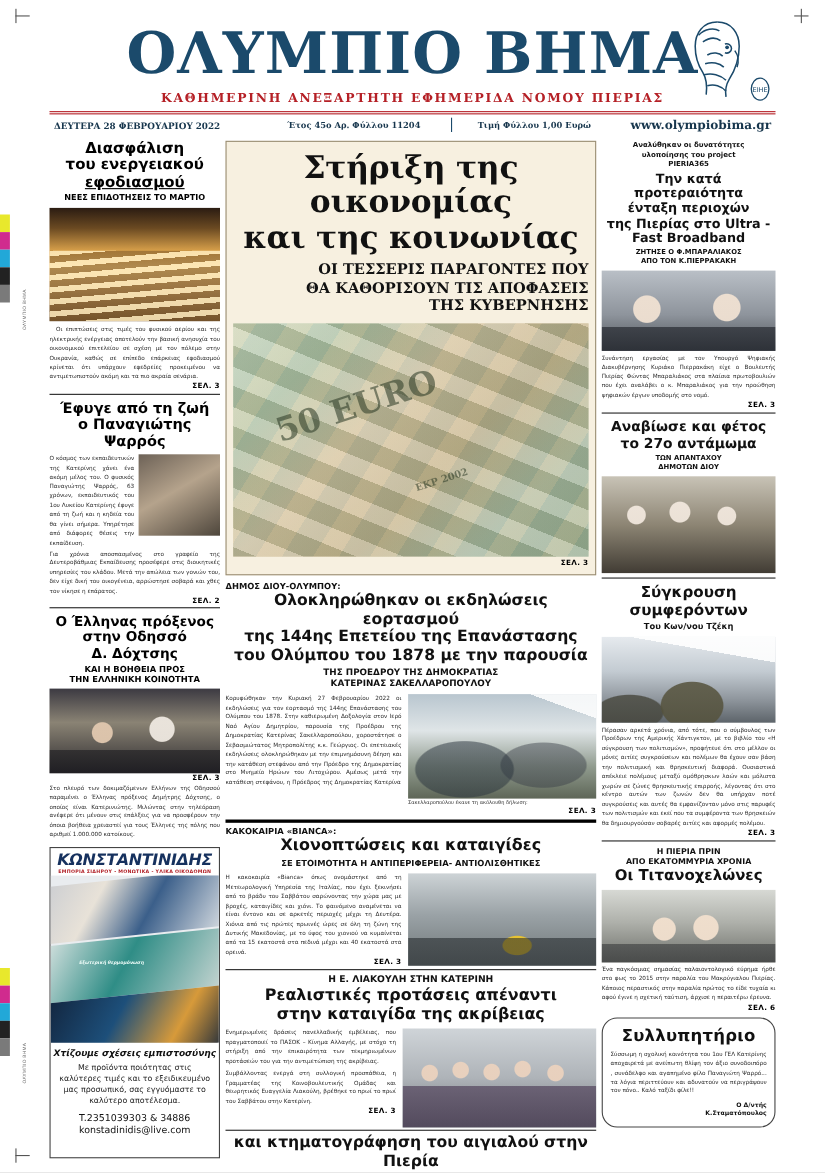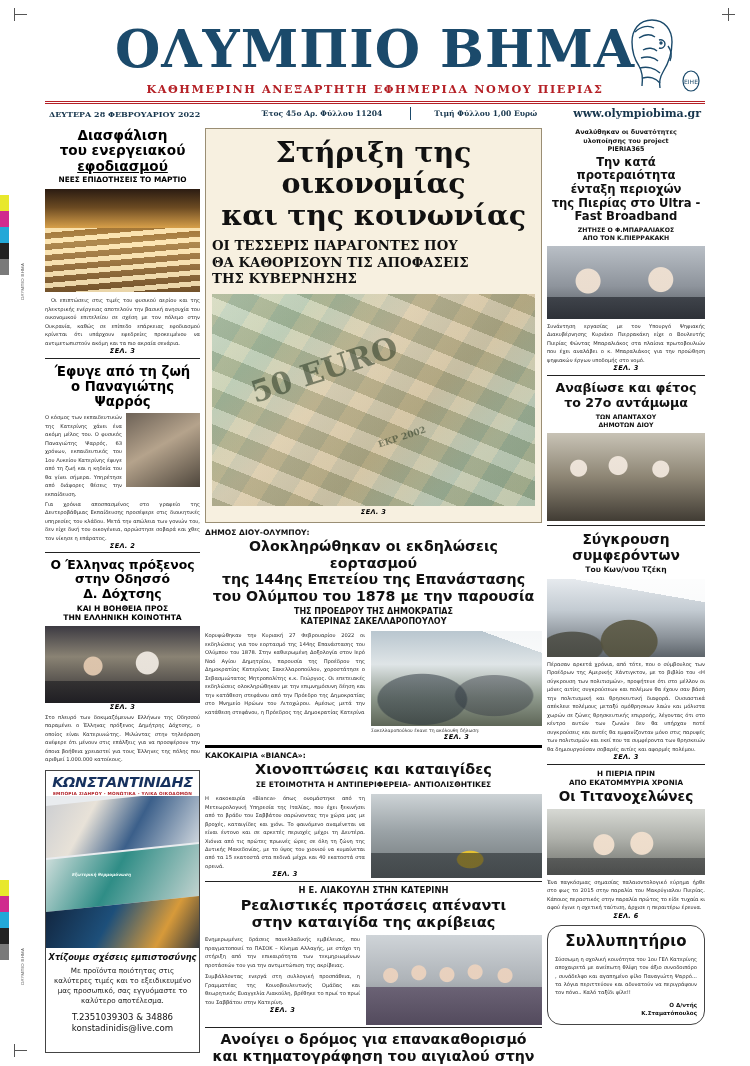--- a/index.html
+++ b/index.html
@@ -114,23 +114,22 @@
     font-size: 5.2px;
     line-height: 1.63;
     color: #2a2a2a;
     text-align: justify;
   }
   .sel {
     font-family: "DejaVu Sans", "Liberation Sans", sans-serif;
     font-weight: bold;
     font-size: 6.6px;
     color: #000;
-    text-align: center;
+    text-align: right;
     letter-spacing: .3px;
-    font-style: italic;
   }
 
   
   .photo { position: relative; overflow: hidden; background: #9aa3ab; }
 
   
   #left-col { left: 45px; top: 128px; width: 155px; }
 
   .pipes {
     background:
@@ -203,21 +202,21 @@
   .lead-h1 {
     text-align: center;
     font-family: "DejaVu Serif", "Liberation Serif", serif;
     font-weight: bold;
     font-size: 28.5px;
     line-height: 1.1;
     color: #111;
     letter-spacing: -0.2px;
   }
   .lead-h2 {
-    text-align: left;
+    text-align: right;
     font-family: "DejaVu Serif", "Liberation Serif", serif;
     font-weight: bold;
     font-size: 13.3px;
     line-height: 1.25;
     color: #111;
     margin-top: 7px;
   }
   .euro {
     height: 212px;
     background:
@@ -488,21 +487,20 @@
         <div style="width:155px;flex:none;">
           <div class="body-txt">Ενημερωμένες δράσεις πανελλαδικής εμβέλειας, που πραγματοποιεί το ΠΑΣΟΚ – Κίνημα Αλλαγής, με στόχο τη στήριξη από την επικαιρότητα των τεκμηριωμένων προτάσεών του για την αντιμετώπιση της ακρίβειας.</div>
           <div class="body-txt" style="margin-top:3px;">Συμβάλλοντας ενεργά στη συλλογική προσπάθεια, η Γραμματέας της Κοινοβουλευτικής Ομάδας και θεωρητικός Ευαγγελία Λιακούλη, βρέθηκε το πρωί το πρωί του Σαββάτου στην Κατερίνη.</div>
           <div class="sel">ΣΕΛ. 3</div>
         </div>
         <div class="photo photo-group" style="flex:1;height:90px;"></div>
       </div>
     </div>
 
     <div style="margin-top:2px;border-top:1px solid #222;padding-top:3px;">
-      <div class="sec-h" style="font-size:14.2px;">Ανοίγει ο δρόμος για επανακαθορισμό</div>
       <div class="sec-h" style="font-size:14.2px;">και κτηματογράφηση του αιγιαλού στην Πιερία</div>
 
     </div>
   </div>
 
   <div class="col" id="right-col">
 
     <div>
       <div class="r-kicker">Αναλύθηκαν οι δυνατότητες</div>
       <div class="r-kicker">υλοποίησης του project</div>

